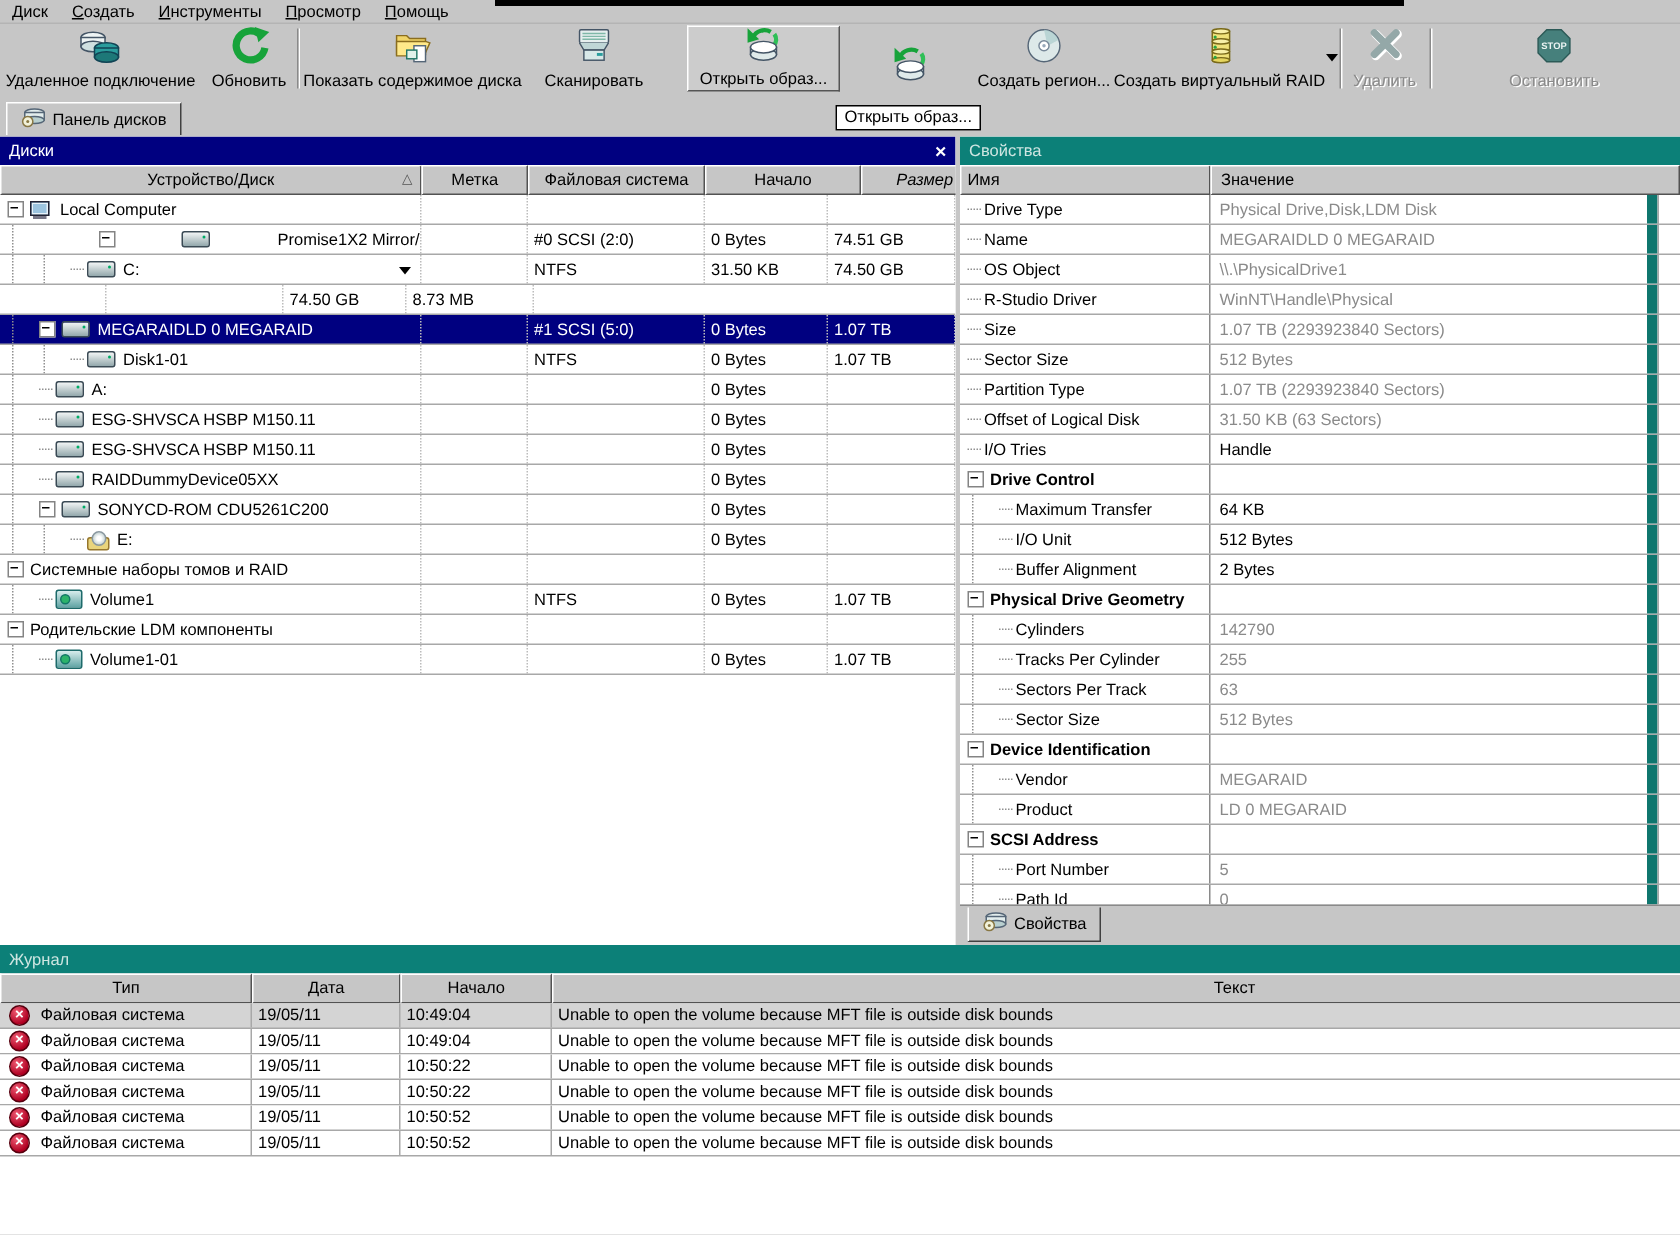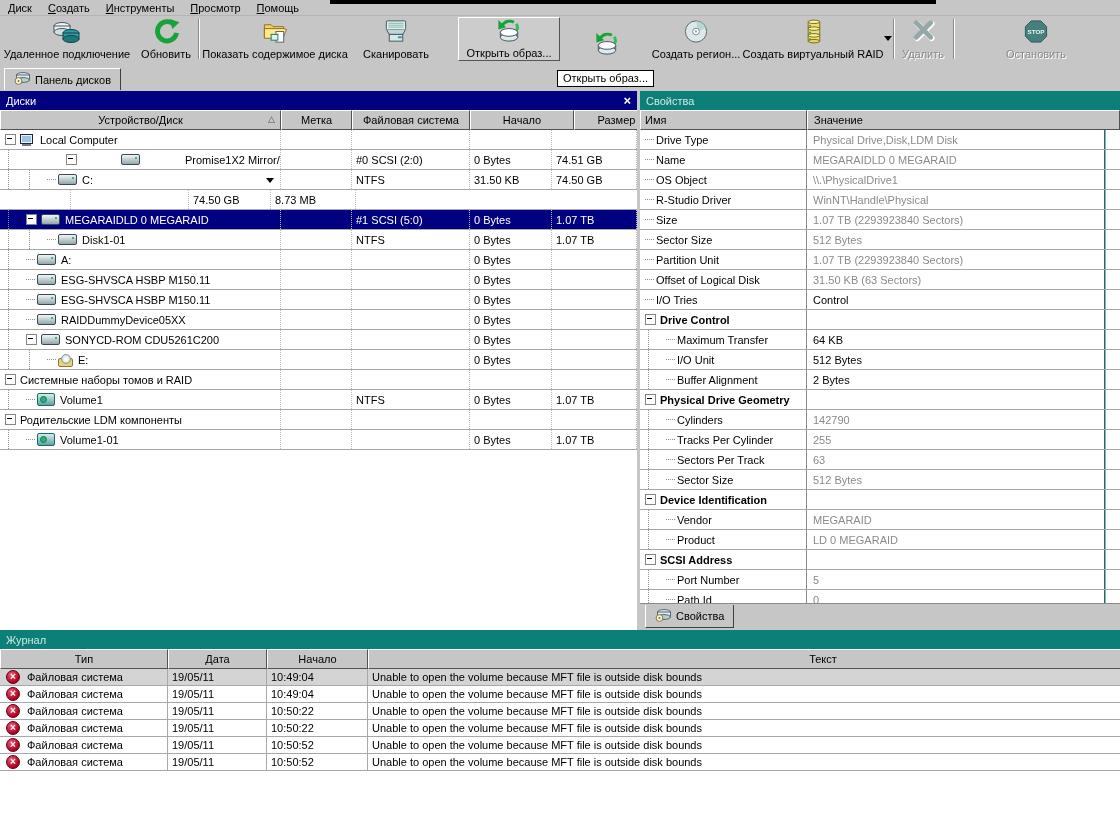--- a/index.html
+++ b/index.html
@@ -79,21 +79,21 @@
                     border-radius:50%;border:1px solid #176;}
   .ti-err{width:12px;height:12px;flex:none;border-radius:50%;background:radial-gradient(circle at 35% 30%,#ef5a72,#b00022 70%);
           border:1px solid #58000f;color:#fff;font-weight:bold;font-size:10px;line-height:11px;text-align:center;
           margin:0 7px 0 2px;}
   .ti-err::before{content:"×";}
   
   .prow{display:flex;height:20px;box-sizing:border-box;border-bottom:1px solid #a8a8a8;background:#fff;}
   .pname{width:167px;flex:none;display:flex;align-items:center;box-sizing:border-box;
          border-right:1px solid #8a8a8a;padding-left:4px;white-space:nowrap;overflow:hidden;}
   .pval{width:298px;flex:none;display:flex;align-items:center;box-sizing:border-box;padding-left:6px;
-        border-right:1px solid #0f766e;white-space:nowrap;overflow:hidden;text-align:center;}
+        border-right:7px solid #0f766e;white-space:nowrap;overflow:hidden;text-align:center;}
   .pfill{flex:1;}
   .pname.group{font-weight:bold;}
   .muted{color:#8a8a8a;}
   .btabbar{position:absolute;left:0;bottom:0;width:100%;height:27px;background:#c6c6c6;
            border-top:1px solid #8a8a8a;box-sizing:border-box;}
   .btab{position:absolute;left:5px;top:1px;height:23px;display:flex;align-items:center;gap:4px;padding:0 9px;
         background:#c6c6c6;border-left:1px solid #fff;border-right:1px solid #404040;
         border-bottom:1px solid #404040;box-sizing:border-box;}
   
   .lrow{display:flex;height:17px;box-sizing:border-box;border-bottom:1px solid #a8a8a8;background:#fff;}
@@ -270,21 +270,21 @@
         </div>
         <div class="hcell" style="width: 71px;">
           <span>Метка</span>
         </div>
         <div class="hcell" style="width: 118px;">
           <span>Файловая система</span>
         </div>
         <div class="hcell" style="width: 104px;">
           <span>Начало</span>
         </div>
-        <div class="hcell" style="width: 85px;">
+        <div class="hcell" style="width: 85px; font-style: italic;">
           <span>Размер</span>
         </div>
       </div>
     <div class="rows" id="disk-rows" style="height:500px">
         <div class="trow">
           <div class="cell tree" style="width: 281px;">
             <span class="exp"></span>
             <span class="ti ti-computer"></span>
             <span>Local Computer</span>
           </div>
@@ -528,39 +528,39 @@
           <div class="pname">
             <span class="stub"></span>
             <span>Sector Size</span>
           </div>
           <div class="pval muted">512 Bytes</div>
           <div class="pfill"></div>
         </div>
         <div class="prow">
           <div class="pname">
             <span class="stub"></span>
-            <span>Partition Unit</span>
+            <span>Partition Type</span>
           </div>
           <div class="pval muted">1.07 TB (2293923840 Sectors)</div>
           <div class="pfill"></div>
         </div>
         <div class="prow">
           <div class="pname">
             <span class="stub"></span>
             <span>Offset of Logical Disk</span>
           </div>
           <div class="pval muted">31.50 KB (63 Sectors)</div>
           <div class="pfill"></div>
         </div>
         <div class="prow">
           <div class="pname">
             <span class="stub"></span>
             <span>I/O Tries</span>
           </div>
-          <div class="pval">Control</div>
+          <div class="pval">Handle</div>
           <div class="pfill"></div>
         </div>
         <div class="prow">
           <div class="pname group">
             <span class="exp"></span>
             <span>Drive Control</span>
           </div>
           <div class="pval"></div>
           <div class="pfill"></div>
         </div>

